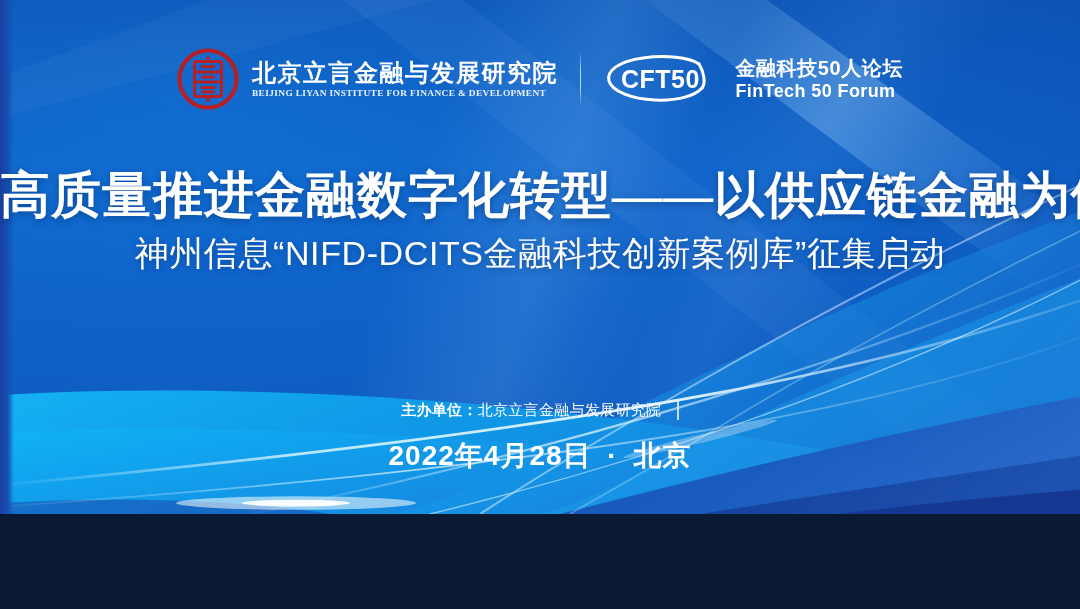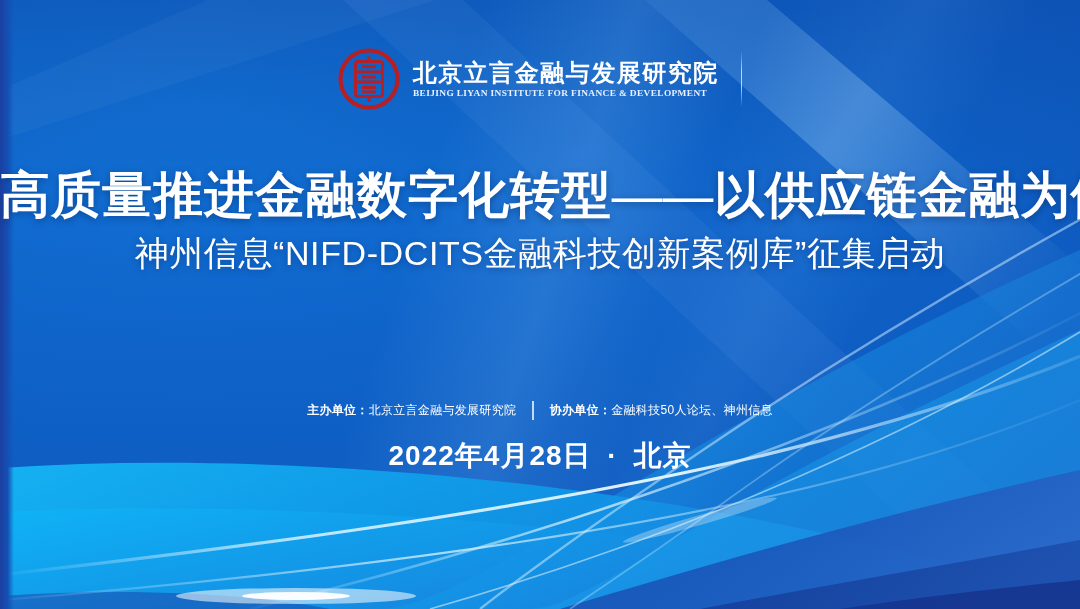--- a/index.html
+++ b/index.html
@@ -3,21 +3,21 @@
 <meta charset="utf-8">
 <style>
   html, body {
     margin: 0;
     padding: 0;
     background: #0a1a33;
   }
   .poster {
     position: relative;
     width: 1080px;
-    height: 609px;
+    height: 514px;
     overflow: hidden;
     font-family: "Liberation Sans", "DejaVu Sans", sans-serif;
     background: #14532d;
   }
 
   
   .bg-base {
     position: absolute;
     inset: 0;
     background:
@@ -187,21 +187,21 @@
     top: 398px;
     left: 0;
     width: 100%;
     display: flex;
     align-items: center;
     justify-content: center;
     gap: 16px;
     white-space: nowrap;
   }
   .org-item {
-    font-size: 12px;
+    font-size: 15px;
     line-height: 24px;
     color: #ffffff;
     letter-spacing: 0.3px;
   }
   .org-label {
     font-weight: bold;
   }
   .org-value {
     font-weight: normal;
   }
@@ -329,35 +329,45 @@
         </svg>
       </span>
       <span class="liyan-text">
         <span class="liyan-cn">北京立言金融与发展研究院</span>
         <span class="liyan-en">BEIJING LIYAN INSTITUTE  FOR FINANCE &amp; DEVELOPMENT</span>
       </span>
     </div>
 
     <span class="divider-v"></span>
 
+    <div class="cft-block">
+      <span class="cft-mark">
+        <svg viewBox="0 0 118 50">
+          <path d="M 96 10 C 86 3 62 1 40 4 C 16 7 3 17 6 27 C 9 37 28 45 52 46 C 74 47 92 42 99 34" fill="none" stroke="#ffffff" stroke-width="3" stroke-linecap="round"></path>
+          <path d="M 99 34 C 103 29 101 18 96 10" fill="none" stroke="#ffffff" stroke-width="3" stroke-linecap="round"></path>
+        </svg>
+        <span class="cft-word">CFT50</span>
+      </span>
+      <span class="cft-text">
+        <span class="cft-cn">金融科技50人论坛</span>
+        <span class="cft-en">FinTech 50 Forum</span>
+      </span>
+    </div>
   </div>
 
   <div class="title-wrap">
     <div class="title-main">高质量推进金融数字化转型——以供应链金融为例</div>
     <div class="title-sub">神州信息“NIFD-DCITS金融科技创新案例库”征集启动</div>
   </div>
 
   <div class="org-row">
     <span class="org-item">
       <span class="org-label">主办单位：</span><span class="org-value">北京立言金融与发展研究院</span>
     </span>
     <span class="org-sep"></span>
-    <span class="org-item">
-      <span class="org-label">协办单位：</span><span class="org-value">金融科技50人论坛、神州信息</span>
-    </span>
   </div>
 
   <div class="date-row">
     <span>2022年4月28日</span>
     <span class="date-dot">·</span>
     <span>北京</span>
   </div>
 
 </div>
 

